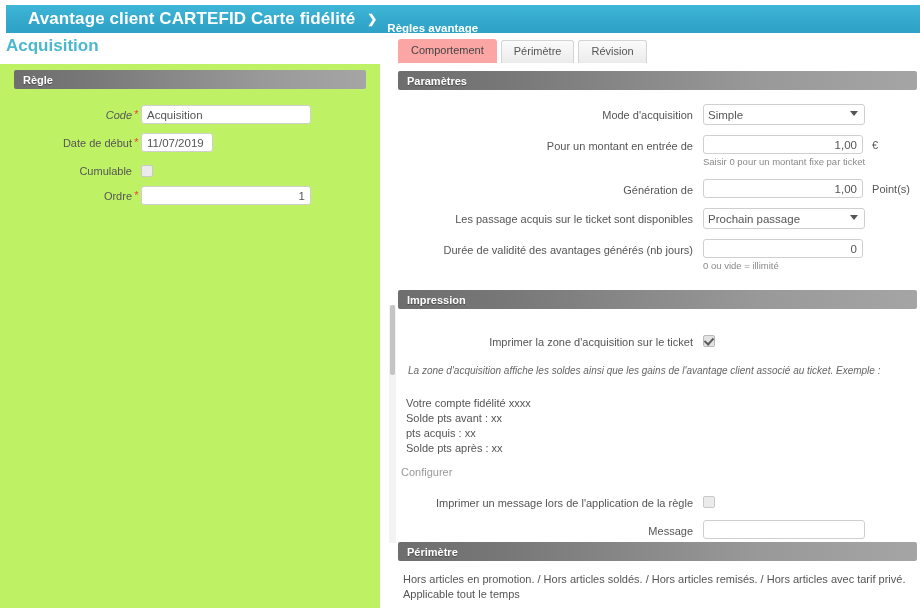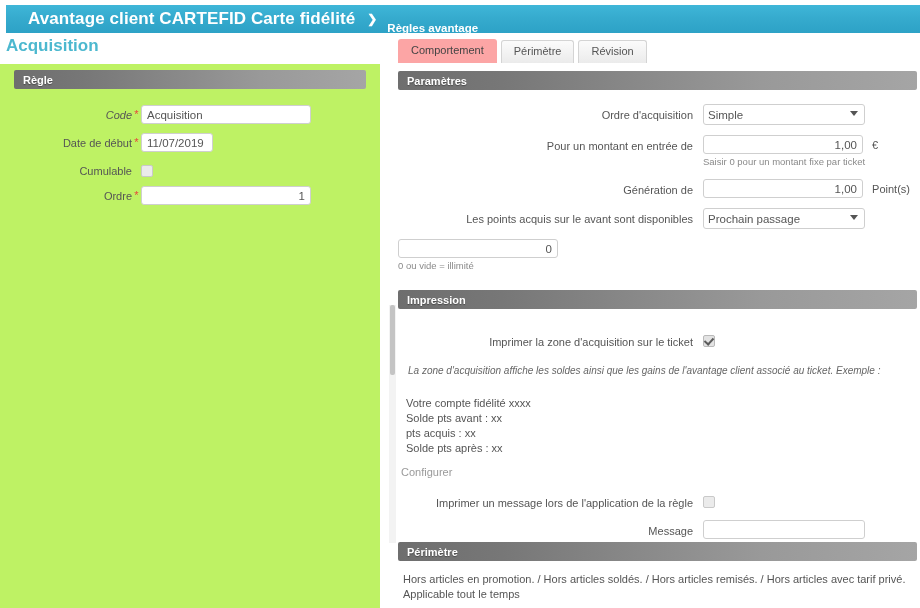--- a/index.html
+++ b/index.html
@@ -382,21 +382,21 @@
   <div class="vscroll-thumb"></div>
 
   <div class="rpanel" style="top:38px;">
     <div class="panel-head">
       <span>Paramètres</span>
     </div>
 
     <div class="rform">
 
       <div class="rrow">
-        <div class="rlbl">Ordre d'acquisition</div>
+        <div class="rlbl">Mode d'acquisition</div>
         <div class="rctl">
           <span class="selwrap">
             <select style="width:162px;">
               <option>Simple</option>
             </select>
             <span class="arrow"></span>
           </span>
         </div>
       </div>
 
@@ -411,32 +411,33 @@
 
       <div class="rrow" style="margin-top:12px;">
         <div class="rlbl">Génération de</div>
         <div class="rctl">
           <input type="text" class="num" style="width: 160px;" value="1,00">
           <span class="unit">Point(s)</span>
         </div>
       </div>
 
       <div class="rrow">
-        <div class="rlbl">Les points acquis sur le avant sont disponibles</div>
+        <div class="rlbl">Les passage acquis sur le ticket sont disponibles</div>
         <div class="rctl">
           <span class="selwrap">
             <select style="width:162px;">
               <option>Prochain passage</option>
             </select>
             <span class="arrow"></span>
           </span>
         </div>
       </div>
 
       <div class="rrow">
+        <div class="rlbl">Durée de validité des avantages générés (nb jours)</div>
         <div class="rctl">
           <input type="text" class="num" style="width: 160px;" value="0">
           <div class="hint">0 ou vide = illimité</div>
         </div>
       </div>
 
     </div>
   </div>
 
   <div class="rpanel" style="top:257px;">

